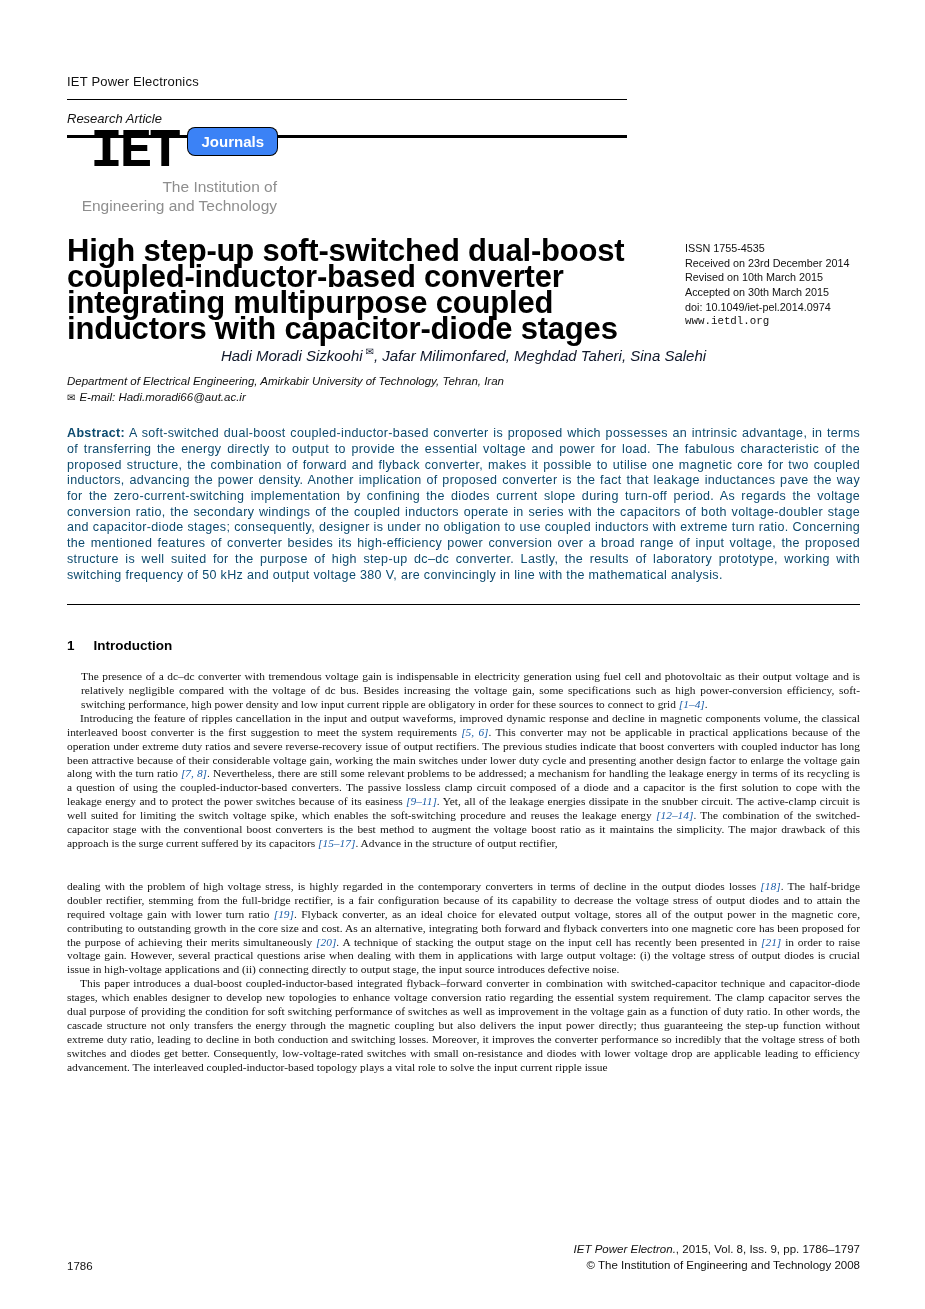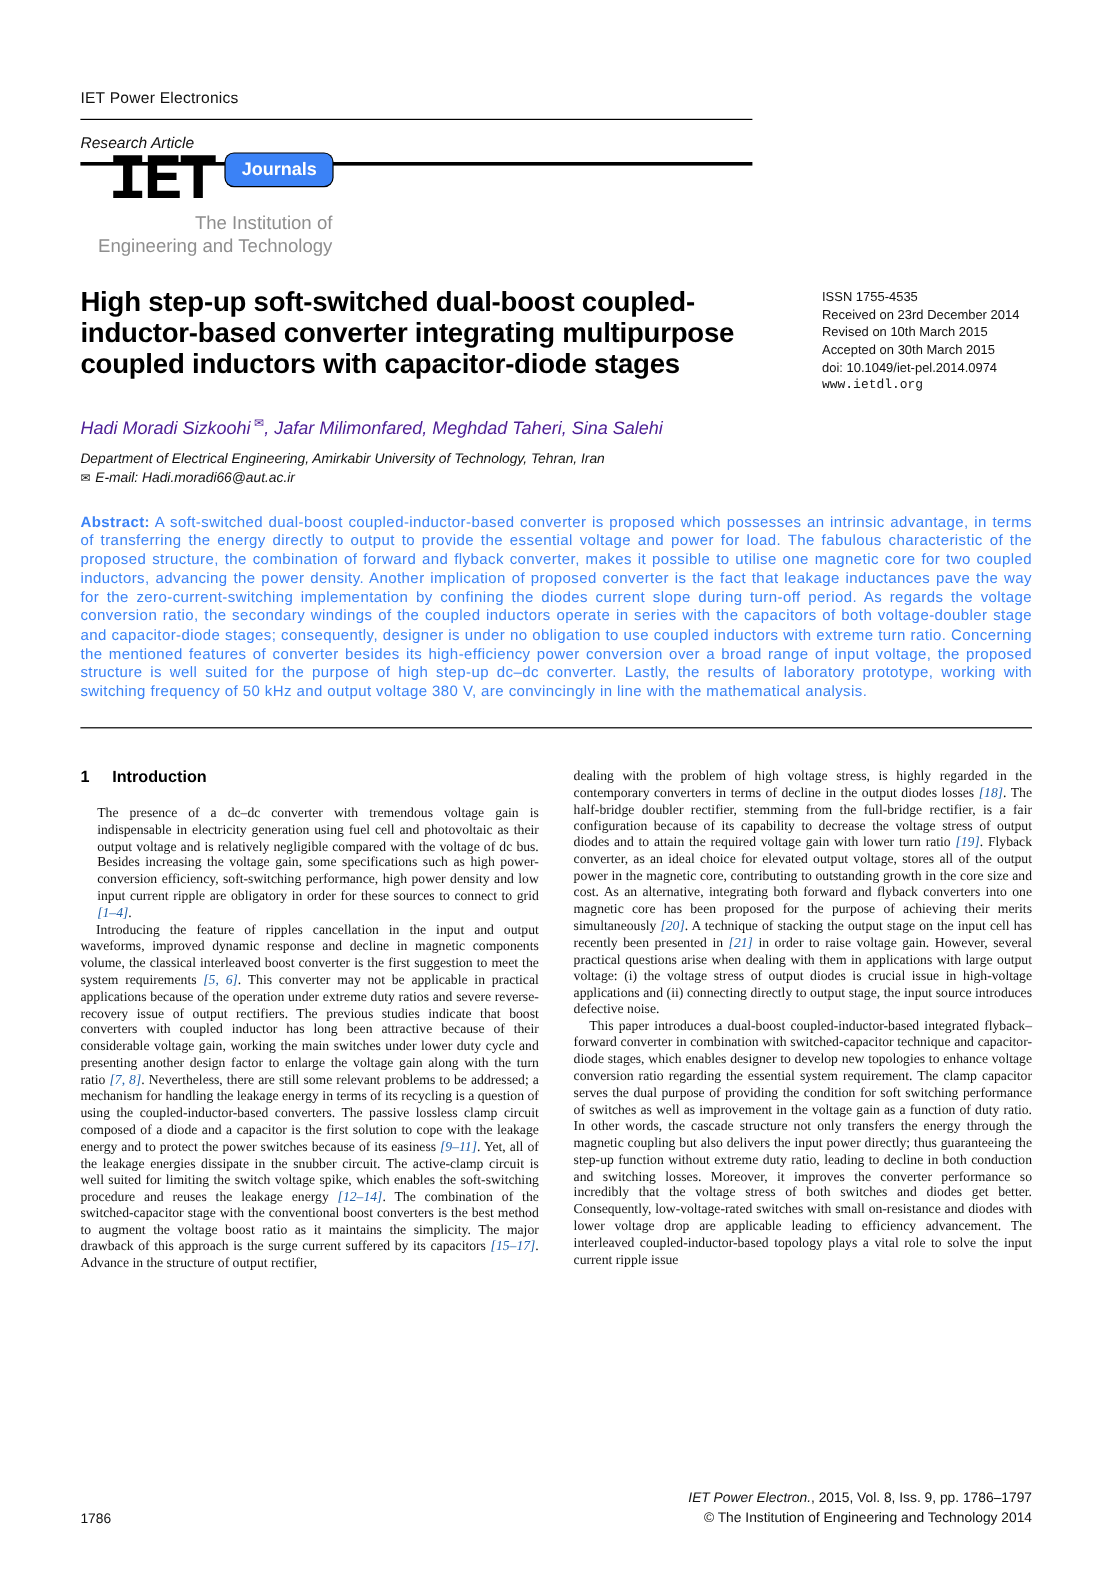--- a/index.html
+++ b/index.html
@@ -24,41 +24,41 @@
   .logo { text-align:right; margin-top:-12px; width:210px; }
   .logo-row { display:inline-flex; align-items:flex-start; }
   .iet-wordmark { font-weight:bold; font-size:54px; line-height:52px; letter-spacing:-3px; color:#000;font-family:Liberation Mono, monospace; }
   .journals-badge { display:inline-block; background:#3b82f6; color:#fff; font-weight:bold; font-size:15px;
                     padding:5px 13px; border-radius:7px; margin-left:10px; margin-top:2px; box-shadow:0 0 0 1px #000; }
   .inst { color:var(--gray,#8E8E8E); font-size:15.5px; line-height:1.2; }
   .inst-l2 { color:var(--gray,#8E8E8E); font-size:15.5px; line-height:1.2; }
 
   
   .title-row { display:flex; margin-top:23px; }
-  h1.title { flex:1; font-size:23px; line-height:26px; font-weight:bold; letter-spacing:-0.2px; padding-right:18px; color:#000; }
+  h1.title { flex:1; font-size:31px; line-height:26px; font-weight:bold; letter-spacing:-0.2px; padding-right:18px; color:#000; }
   .meta { width:175px; font-size:10.8px; line-height:14.6px; padding-top:3px; color:#111; }
   .meta-site { margin-top:0px;font-family:Liberation Mono, monospace; }
 
   
-  .authors { margin-top:18px; font-style:italic; font-size:15px; color:#4c1d95; }
+  .authors { margin-top:4px; font-style:italic; font-size:15px; color:#0f172a;text-align:center; }
   .env-sup { font-size:10px; vertical-align:super; margin-left:3px; font-style:normal; }
   .affiliation { margin-top:11px; font-style:italic; font-size:11.5px; }
   .email-line { margin-top:4px; font-style:italic; font-size:11.5px; }
   .email-line .env { font-style:normal; font-size:10px; margin-right:4px; }
   .email-link { color:#111; text-decoration:none; }
 
   
-  .abstract { margin-top:23px; font-size:12.5px; line-height:15.7px; text-align:justify; letter-spacing:0.35px; color:#3b82f6; }
+  .abstract { margin-top:23px; font-size:12.5px; line-height:15.7px; text-align:justify; letter-spacing:0.35px; color:#0c4a6e; }
   .abs-label { font-weight:bold; }
   .divider { height:1px; background:#000; margin-top:21px; }
 
   
   .body-cols { display:flex; gap:29px; margin-top:34px;
                font-family:"Liberation Serif", serif; font-size:11.4px; line-height:13.9px;
-               text-align:justify; color:#111; }
+               text-align:justify; color:#111;flex-direction:column; }
   .col { flex:1; min-width:0; }
   h2.sec { font-family:"Liberation Sans", sans-serif; font-size:13.5px; font-weight:bold; color:#000; text-align:left; }
   .sec-num { margin-right:19px; }
   .bp { margin-top:0; }
   h2.sec + .bp { margin-top:17px;margin-left:14px; }
   .bp.indent { text-indent:13px; }
   .cite { color:var(--cite,#1E5FA9);font-style:italic; }
 
   
   .footer { position:absolute; left:67px; right:65px; bottom:36px;
@@ -118,17 +118,17 @@
     <div class="col">
       <p class="bp">dealing with the problem of high voltage stress, is highly regarded in the contemporary converters in terms of decline in the output diodes losses <span class="cite">[18]</span>. The half-bridge doubler rectifier, stemming from the full-bridge rectifier, is a fair configuration because of its capability to decrease the voltage stress of output diodes and to attain the required voltage gain with lower turn ratio <span class="cite">[19]</span>. Flyback converter, as an ideal choice for elevated output voltage, stores all of the output power in the magnetic core, contributing to outstanding growth in the core size and cost. As an alternative, integrating both forward and flyback converters into one magnetic core has been proposed for the purpose of achieving their merits simultaneously <span class="cite">[20]</span>. A technique of stacking the output stage on the input cell has recently been presented in <span class="cite">[21]</span> in order to raise voltage gain. However, several practical questions arise when dealing with them in applications with large output voltage: (i) the voltage stress of output diodes is crucial issue in high-voltage applications and (ii) connecting directly to output stage, the input source introduces defective noise.</p>
       <p class="bp indent">This paper introduces a dual-boost coupled-inductor-based integrated flyback–forward converter in combination with switched-capacitor technique and capacitor-diode stages, which enables designer to develop new topologies to enhance voltage conversion ratio regarding the essential system requirement. The clamp capacitor serves the dual purpose of providing the condition for soft switching performance of switches as well as improvement in the voltage gain as a function of duty ratio. In other words, the cascade structure not only transfers the energy through the magnetic coupling but also delivers the input power directly; thus guaranteeing the step-up function without extreme duty ratio, leading to decline in both conduction and switching losses. Moreover, it improves the converter performance so incredibly that the voltage stress of both switches and diodes get better. Consequently, low-voltage-rated switches with small on-resistance and diodes with lower voltage drop are applicable leading to efficiency advancement. The interleaved coupled-inductor-based topology plays a vital role to solve the input current ripple issue</p>
     </div>
   </div>
 
   <div class="footer">
     <div class="page-num">1786</div>
     <div class="footer-right">
       <div class="foot-cite"><i>IET Power Electron.</i><span>, 2015, Vol. 8, Iss. 9, pp. 1786–1797</span></div>
-      <div class="foot-copy">© The Institution of Engineering and Technology 2014</div>
+      <div class="foot-copy">© The Institution of Engineering and Technology 2008</div>
     </div>
   </div>
 
 </div>
 
 </body></html>

